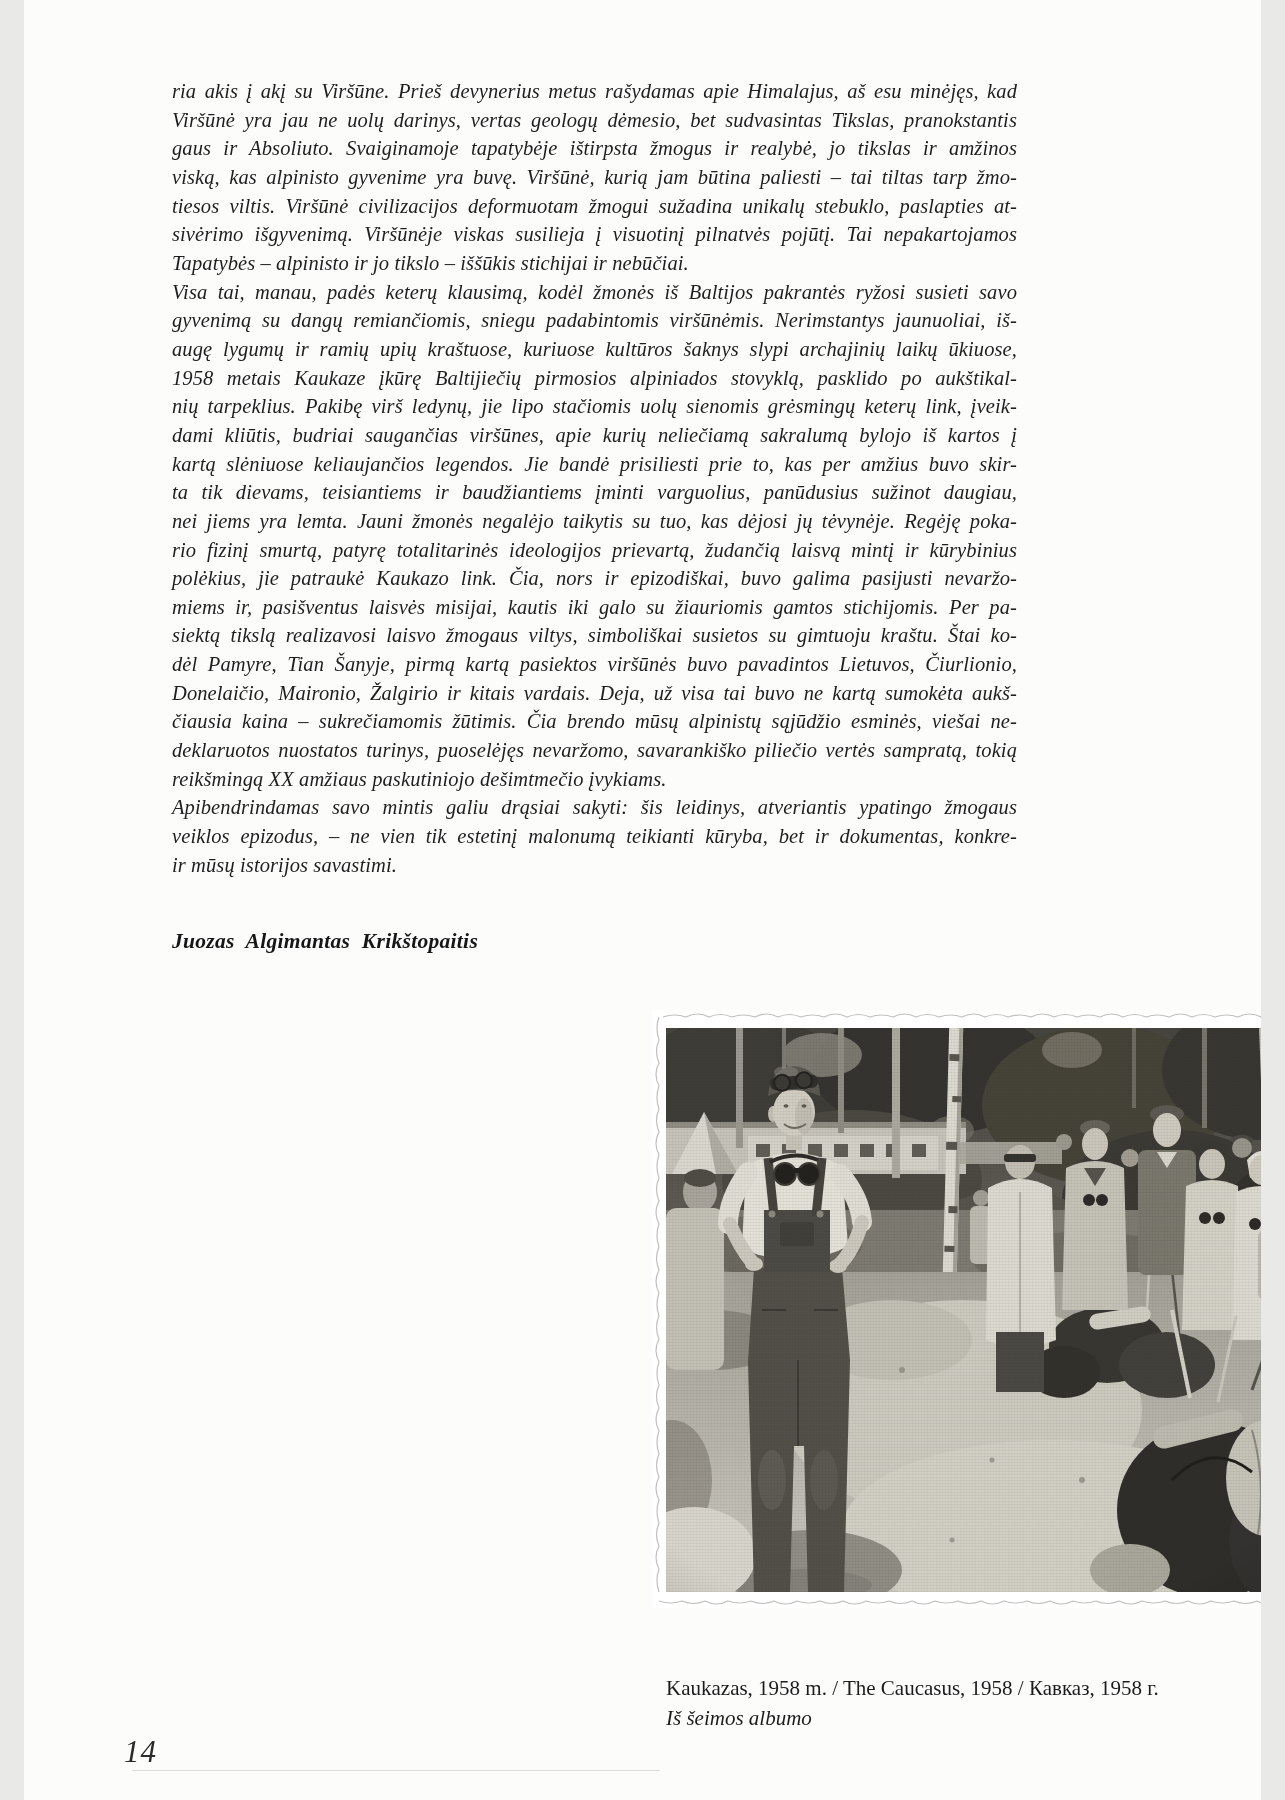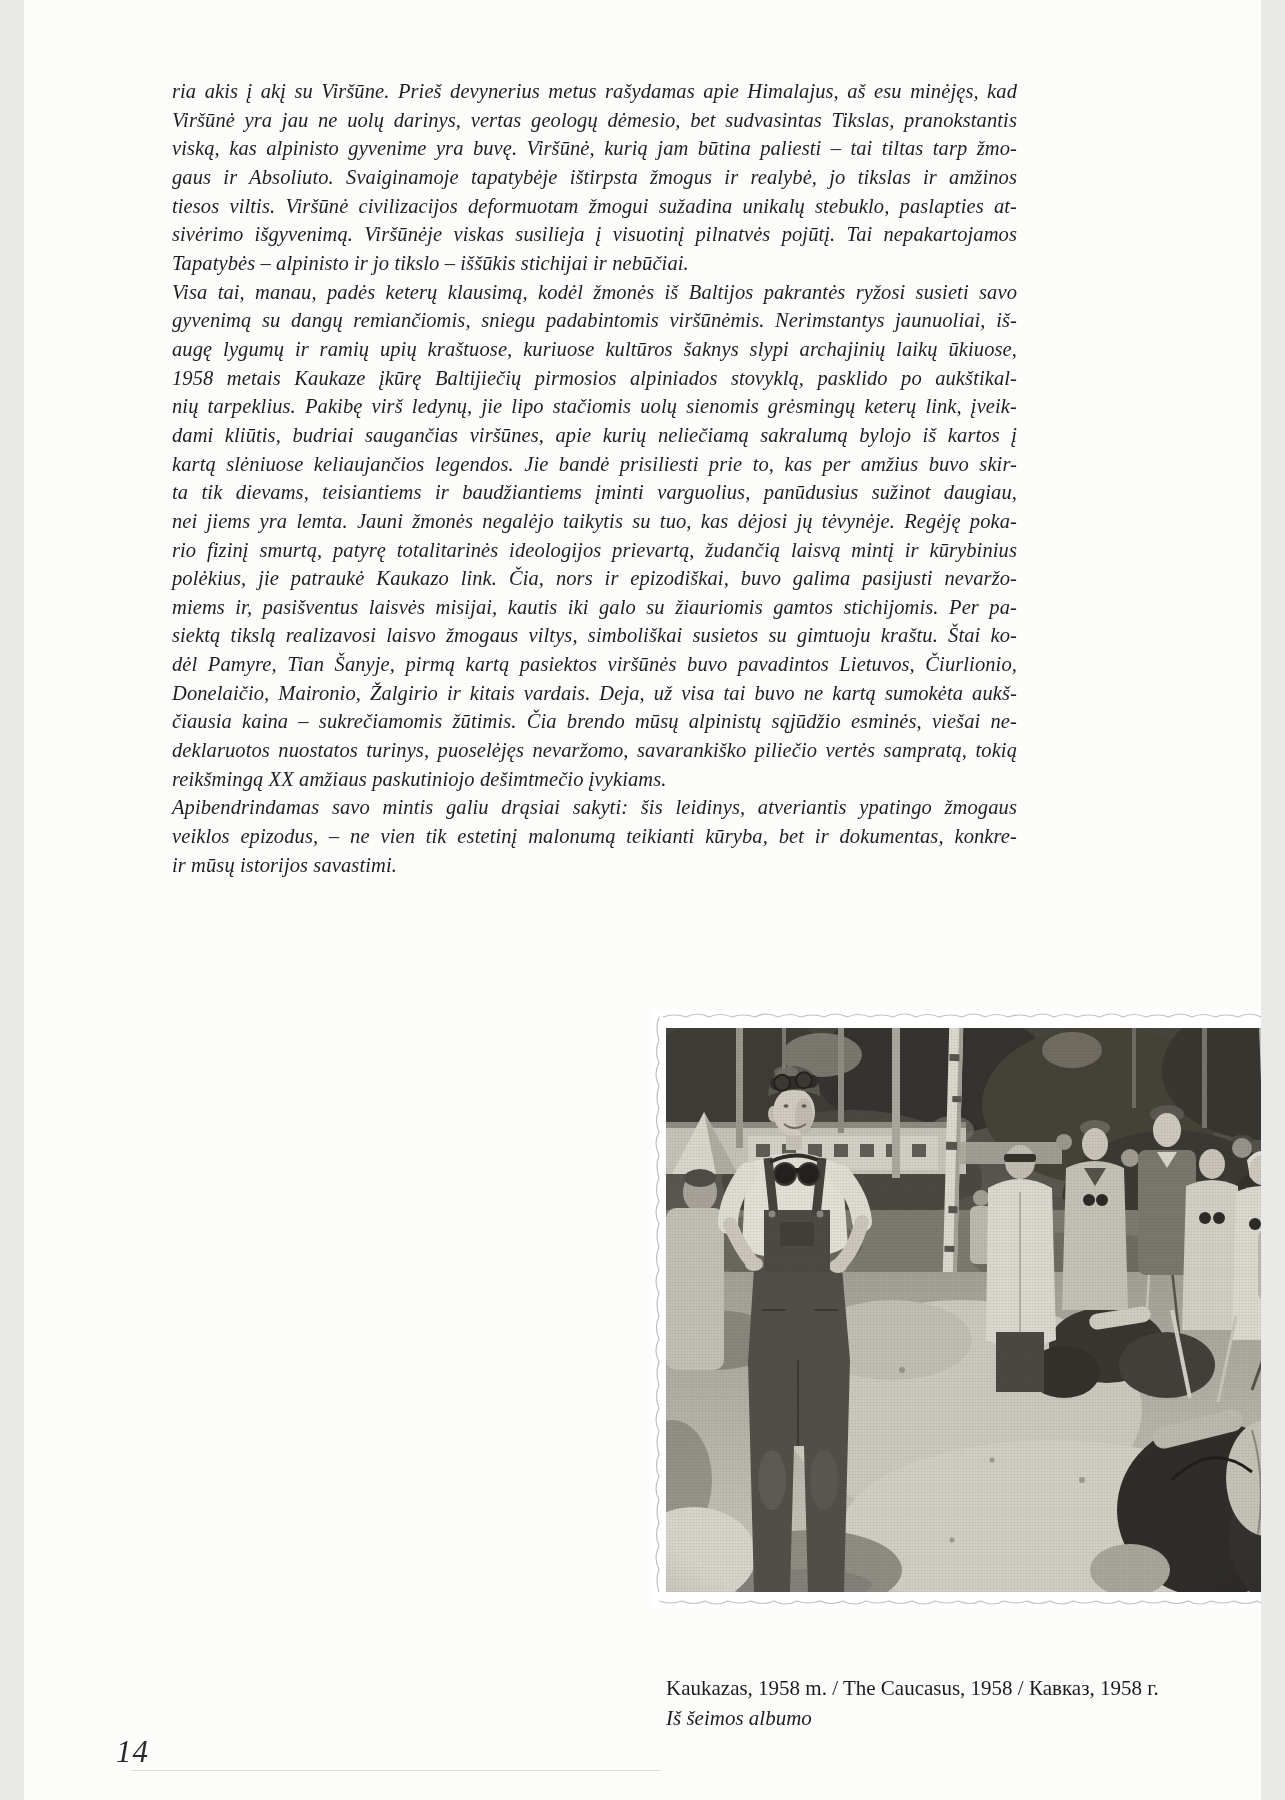--- a/index.html
+++ b/index.html
@@ -33,39 +33,39 @@
       repeating-linear-gradient(0deg, rgba(42,40,36,.055) 0 1px, rgba(0,0,0,0) 1px 3px),
       repeating-linear-gradient(90deg, rgba(42,40,36,.04) 0 1px, rgba(0,0,0,0) 1px 3px);
     pointer-events:none;
   }
   .caption{
     position:absolute;left:642px;top:1676px;width:560px;
     font-size:21px;line-height:25px;color:#1c1c1c;font-style:normal;
   }
   .caption .cap2{margin-top:5px;font-style:italic;}
   .pageno{
-    position:absolute;left:92px;top:1734px;
+    position:absolute;left:100px;top:1734px;
     font-style:italic;font-size:31px;color:#2a2a2a;letter-spacing:1px;
   }
   .bottom-rule{
     position:absolute;left:108px;top:1770px;width:528px;height:1px;
     background:#dbdbd7;
   }
 </style>
 </head>
 <body>
 
 <div class="page">
 
   <main class="text-block">
     <div id="paragraphs">
         <div class="line">ria akis į akį su Viršūne. Prieš devynerius metus rašydamas apie Himalajus, aš esu minėjęs, kad</div>
         <div class="line">Viršūnė yra jau ne uolų darinys, vertas geologų dėmesio, bet sudvasintas Tikslas, pranokstantis</div>
+        <div class="line">gaus ir Absoliuto. Svaiginamoje tapatybėje ištirpsta žmogus ir realybė, jo tikslas ir amžinos</div>
         <div class="line">viską, kas alpinisto gyvenime yra buvę. Viršūnė, kurią jam būtina paliesti – tai tiltas tarp žmo-</div>
-        <div class="line">gaus ir Absoliuto. Svaiginamoje tapatybėje ištirpsta žmogus ir realybė, jo tikslas ir amžinos</div>
         <div class="line">tiesos viltis. Viršūnė civilizacijos deformuotam žmogui sužadina unikalų stebuklo, paslapties at-</div>
         <div class="line">sivėrimo išgyvenimą. Viršūnėje viskas susilieja į visuotinį pilnatvės pojūtį. Tai nepakartojamos</div>
         <div class="line lastline">Tapatybės – alpinisto ir jo tikslo – iššūkis stichijai ir nebūčiai.</div>
         <div class="line">Visa tai, manau, padės keterų klausimą, kodėl žmonės iš Baltijos pakrantės ryžosi susieti savo</div>
         <div class="line">gyvenimą su dangų remiančiomis, sniegu padabintomis viršūnėmis. Nerimstantys jaunuoliai, iš-</div>
         <div class="line">augę lygumų ir ramių upių kraštuose, kuriuose kultūros šaknys slypi archajinių laikų ūkiuose,</div>
         <div class="line">1958 metais Kaukaze įkūrę Baltijiečių pirmosios alpiniados stovyklą, pasklido po aukštikal-</div>
         <div class="line">nių tarpeklius. Pakibę virš ledynų, jie lipo stačiomis uolų sienomis grėsmingų keterų link, įveik-</div>
         <div class="line">dami kliūtis, budriai saugančias viršūnes, apie kurių neliečiamą sakralumą bylojo iš kartos į</div>
         <div class="line">kartą slėniuose keliaujančios legendos. Jie bandė prisiliesti prie to, kas per amžius buvo skir-</div>
@@ -77,20 +77,21 @@
         <div class="line">siektą tikslą realizavosi laisvo žmogaus viltys, simboliškai susietos su gimtuoju kraštu. Štai ko-</div>
         <div class="line">dėl Pamyre, Tian Šanyje, pirmą kartą pasiektos viršūnės buvo pavadintos Lietuvos, Čiurlionio,</div>
         <div class="line">Donelaičio, Maironio, Žalgirio ir kitais vardais. Deja, už visa tai buvo ne kartą sumokėta aukš-</div>
         <div class="line">čiausia kaina – sukrečiamomis žūtimis. Čia brendo mūsų alpinistų sąjūdžio esminės, viešai ne-</div>
         <div class="line">deklaruotos nuostatos turinys, puoselėjęs nevaržomo, savarankiško piliečio vertės sampratą, tokią</div>
         <div class="line lastline">reikšmingą XX amžiaus paskutiniojo dešimtmečio įvykiams.</div>
         <div class="line">Apibendrindamas savo mintis galiu drąsiai sakyti: šis leidinys, atveriantis ypatingo žmogaus</div>
         <div class="line">veiklos epizodus, – ne vien tik estetinį malonumą teikianti kūryba, bet ir dokumentas, konkre-</div>
         <div class="line lastline">ir mūsų istorijos savastimi.</div>
       </div>
+    <div class="author">Juozas Algimantas Krikštopaitis</div>
   </main>
 
   <figure class="photo-wrap" style="margin:0">
     <svg viewBox="0 0 657 598" aria-hidden="true">
       <defs>
         <linearGradient id="canopyG" x1="0" y1="0" x2="0" y2="1">
           <stop offset="0" stop-color="#46443e"></stop>
             <stop offset="1" stop-color="#68665e"></stop>
         </linearGradient>
         <linearGradient id="groundG" x1="0" y1="0" x2="0" y2="1">

